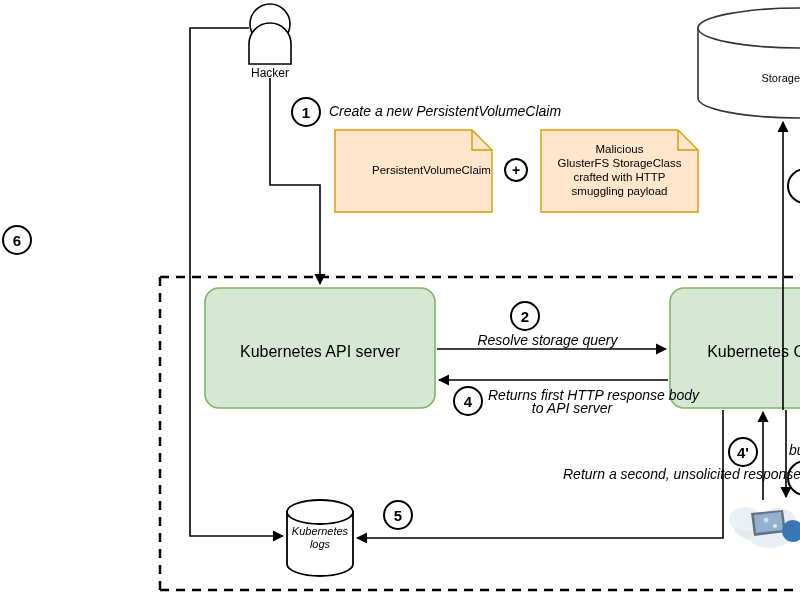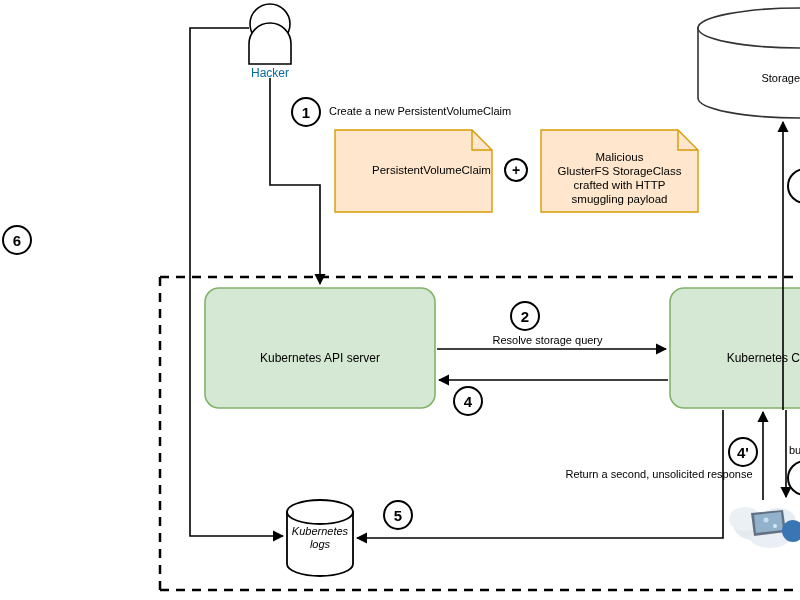--- a/index.html
+++ b/index.html
@@ -18,33 +18,33 @@
     background: #ffffff;
   }
   #svg-layer {
     position: absolute;
     left: 0; top: 0;
     width: 800px;
     height: 600px;
   }
   .lbl {
     position: absolute;
-    font-size: 11px;
+    font-size: 14px;
     color: #000000;
     line-height: 13px;
     white-space: pre;
     text-align: center;
+    font-style: italic;
   }
   .box-label {
     position: absolute;
-    font-size: 12px;
+    font-size: 16px;
     color: #000000;
     text-align: center;
     white-space: nowrap;
-    margin-top: 8px;
   }
   .note-label {
     position: absolute;
     font-size: 11.5px;
     color: #000000;
     text-align: center;
     line-height: 14px;
     white-space: pre-line;
   }
   .step-num {
@@ -81,21 +81,21 @@
     position: absolute;
     font-size: 11px;
     color: #000;
     text-align: center;
     line-height: 13px;
     white-space: pre-line;
   }
   .actor-label {
     position: absolute;
     font-size: 12px;
-    color: #0369a1;
+    color: #000000;
     text-align: center;
     white-space: nowrap;
   }
 </style>
 </head>
 <body>
 
 <div id="canvas">
 
   <svg id="svg-layer" viewBox="0 0 800 600" xmlns="http://www.w3.org/2000/svg">
@@ -171,34 +171,36 @@
 
   <div class="box-label" style="left:670px; top:343px; width:230px;">Kubernetes Controller</div>
 
   <div class="cyl-text" style="left:698px; top:72px; width:204px;">Storage as a se</div>
 
   <div class="cyl-text" style="left:287px; top:538px; width:66px; transform:translateY(-13px);font-style:italic;">Kubernetes
 logs</div>
 
   <div class="note-label" style="left:354px; top:163px; width:155px;text-align:center;">PersistentVolumeClaim</div>
 
-  <div class="note-label" style="left:541px; top:142px; width:157px;margin-top:8px;">Malicious
+  <div class="note-label" style="left:541px; top:142px; width:157px;">Malicious
 GlusterFS StorageClass
 crafted with HTTP
 smuggling payload</div>
 
   <div class="plus-badge" style="left:504px; top:158px;">+</div>
 
   <div class="step-num" style="left:291px; top:97px;">1</div>
   <div class="lbl" style="left:329px; top:105px; text-align:left;">Create a new PersistentVolumeClaim</div>
 
   <div class="step-num" style="left:510px; top:301px;">2</div>
   <div class="lbl" style="left:445px; top:334px; width:205px;">Resolve storage query</div>
 
   <div class="step-num" style="left:453px; top:386px;">4</div>
+  <div class="lbl" style="left:488px; top:389px; width:168px;">Returns first HTTP response body
+to API server</div>
 
   <div class="step-num" style="left:728px; top:437px;">4'</div>
   <div class="lbl" style="left:563px; top:468px; width:192px;">Return a second, unsolicited response</div>
 
   <div class="step-num" style="left:383px; top:500px;">5</div>
 
   <div class="step-num" style="left:2px; top:225px;">6</div>
 
   <div class="lbl" style="left:789px; top:444px; text-align:right;">bu</div>
 

